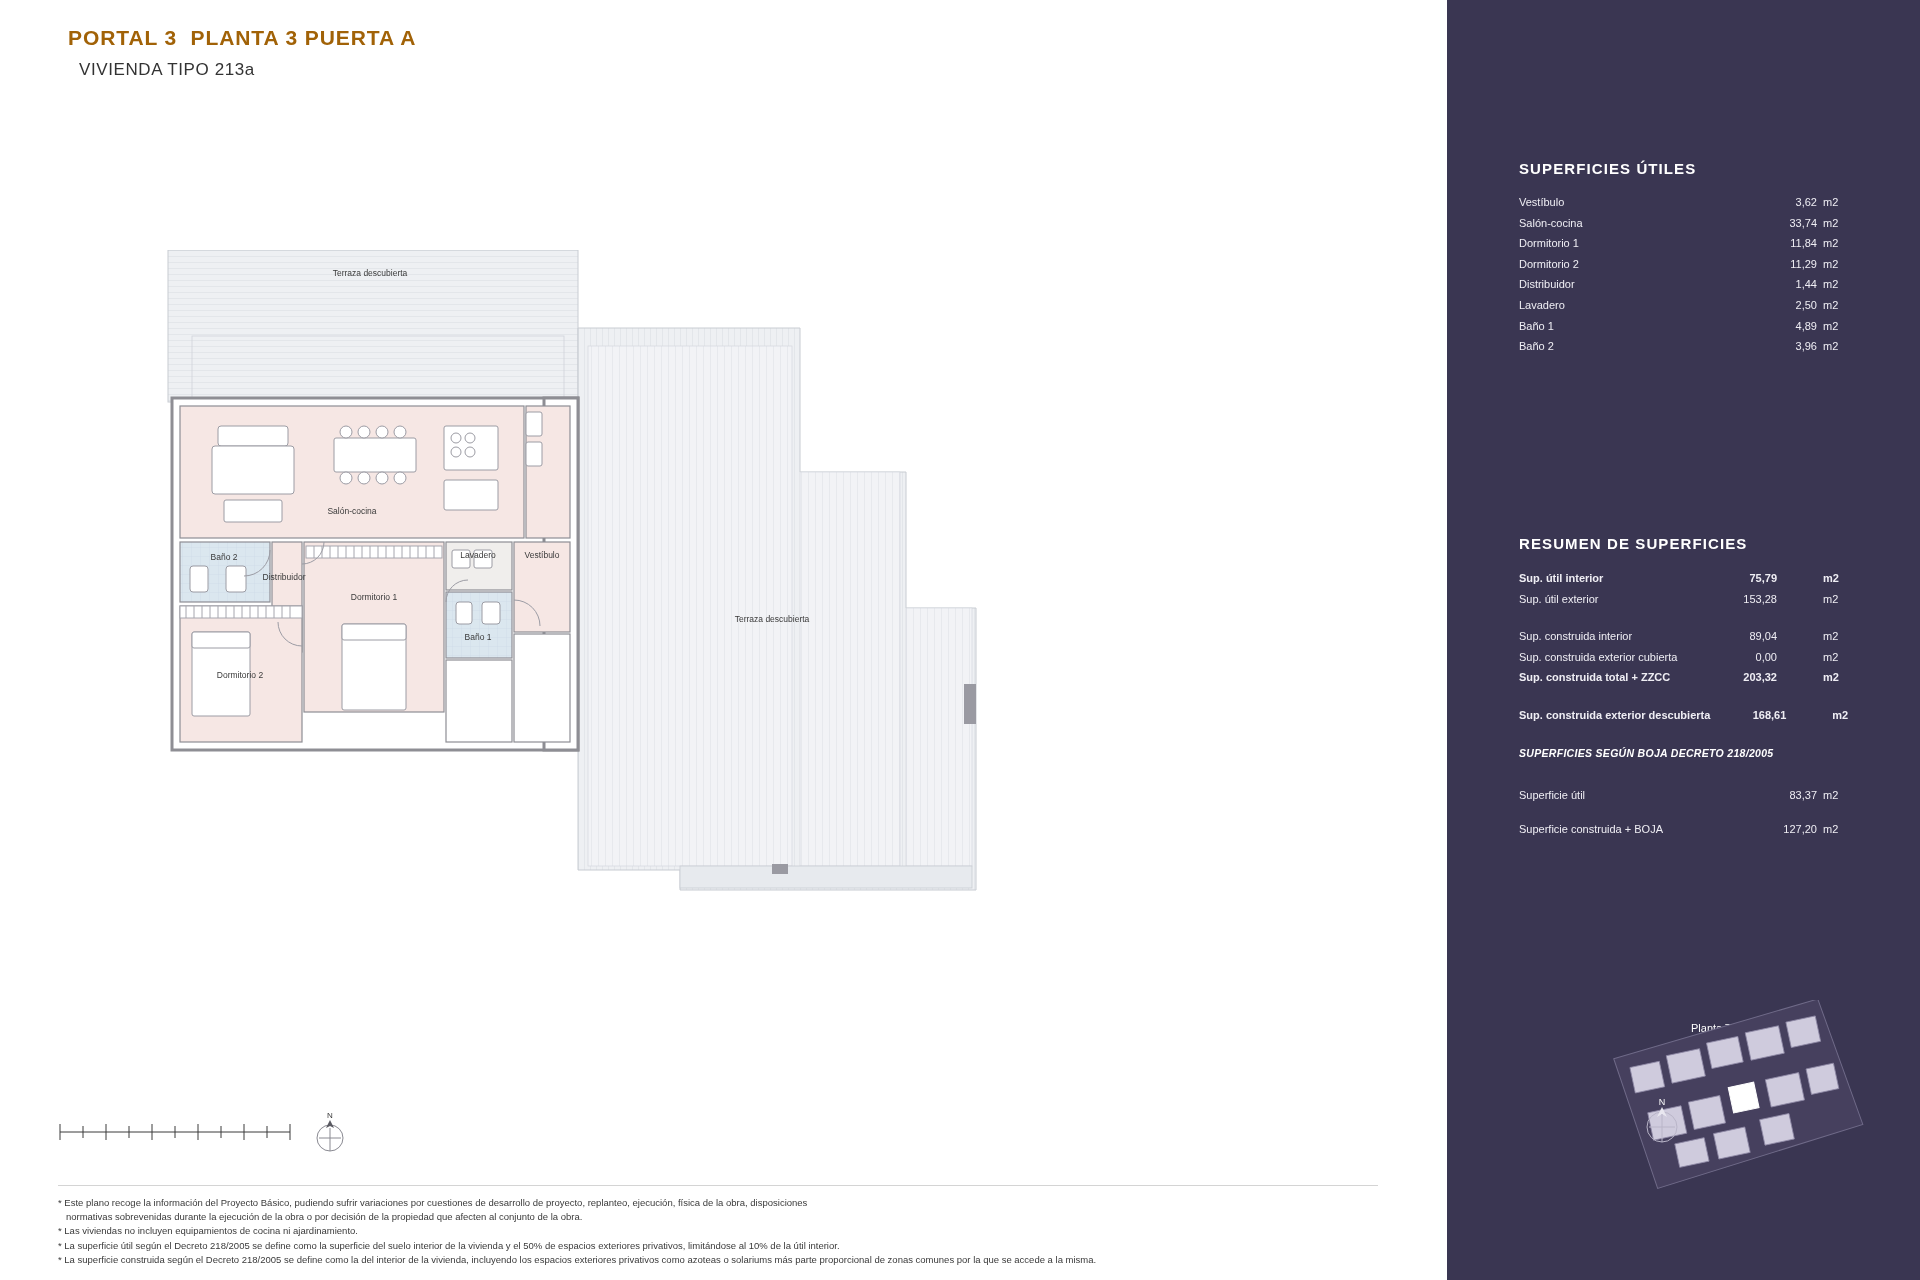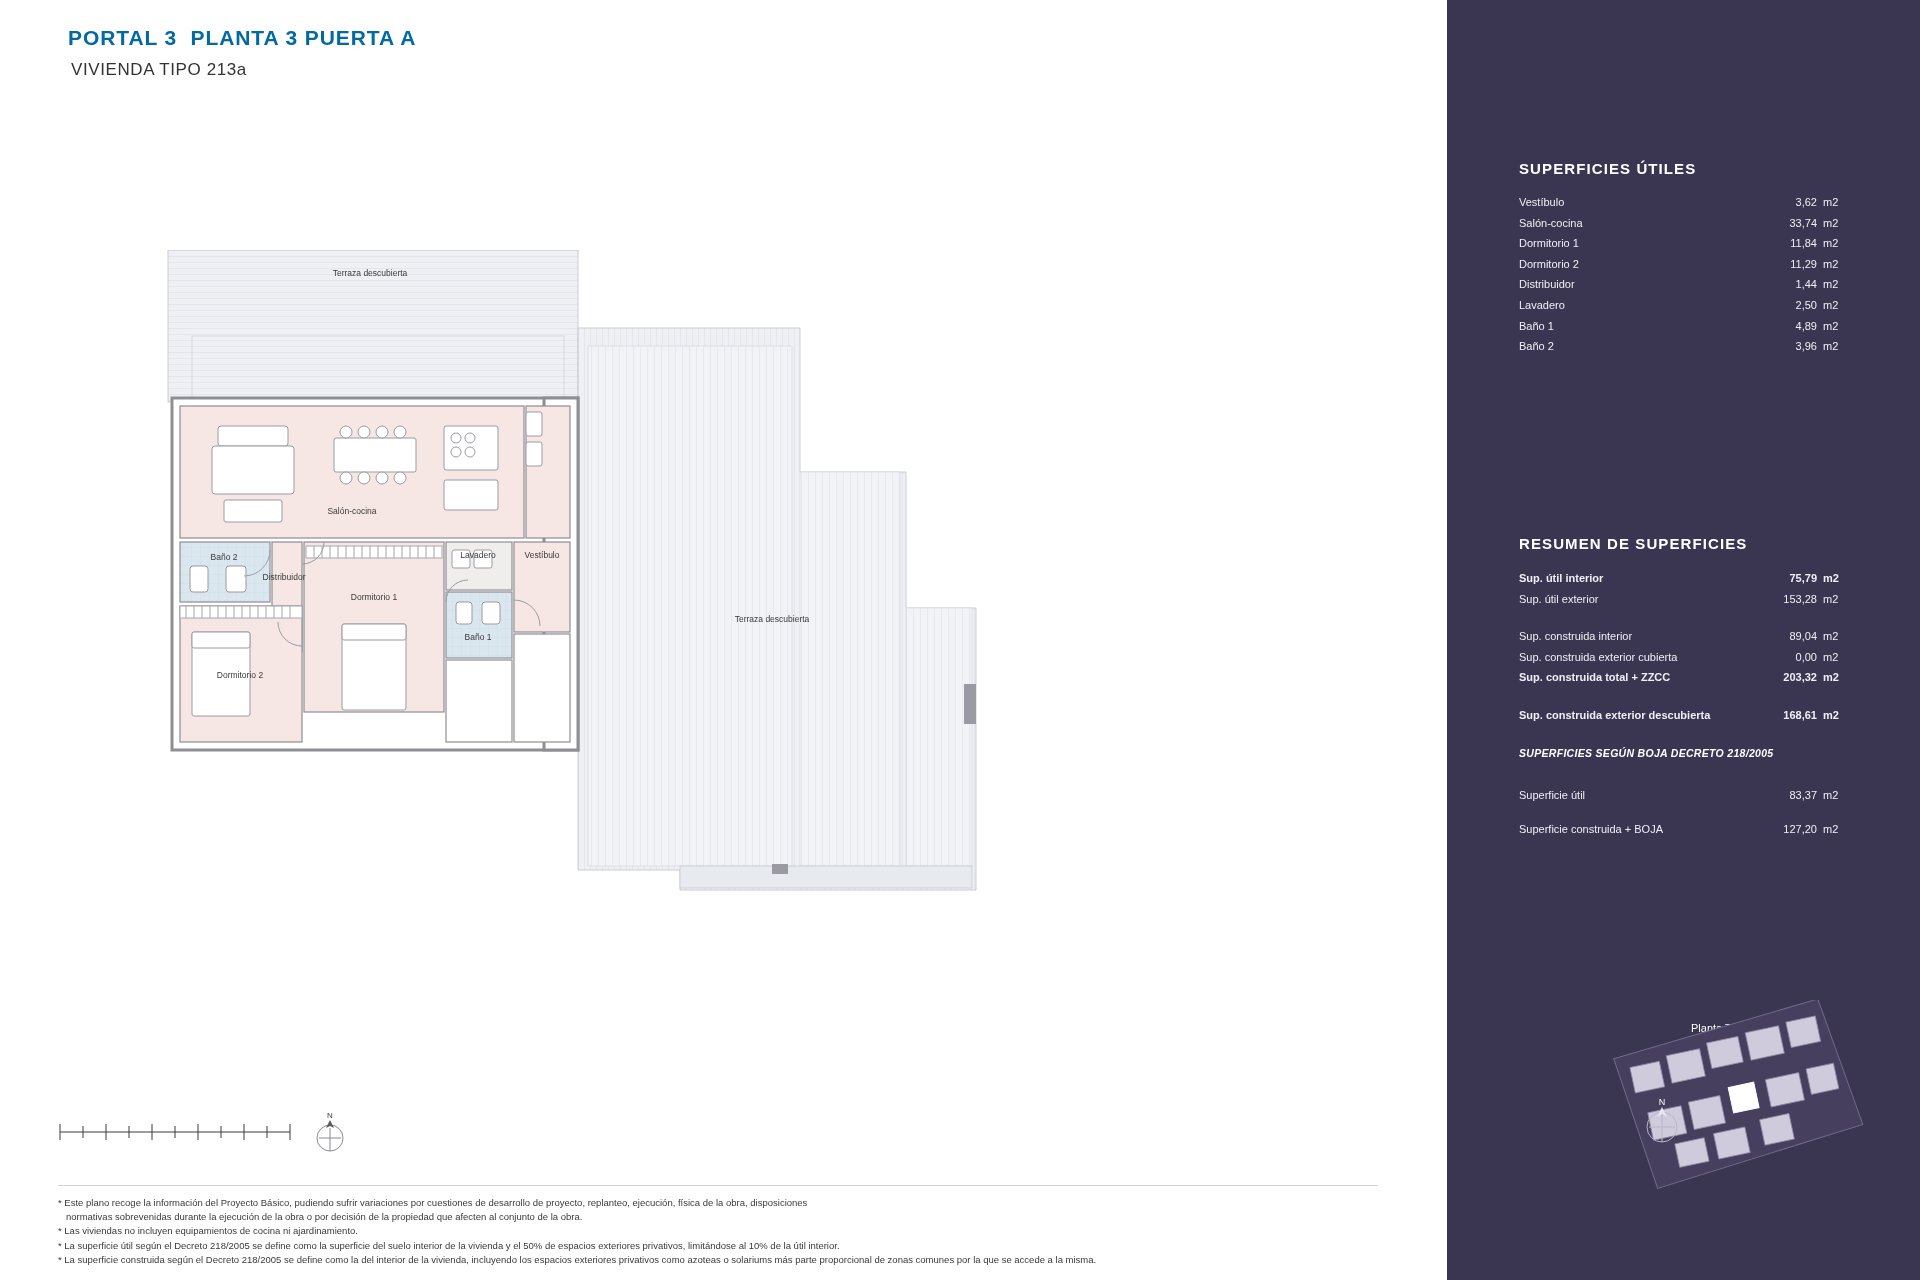--- a/index.html
+++ b/index.html
@@ -27,30 +27,30 @@
 
   #title-block {
     position: absolute;
     left: 68px;
     top: 26px;
   }
   #doc-title {
     font-size: 21px;
     font-weight: bold;
     letter-spacing: 0.9px;
-    color: #0369a1;
+    color: #a16207;
     margin: 0;
     white-space: pre;
   }
   #doc-subtitle {
     font-size: 17px;
     font-weight: normal;
     letter-spacing: 0.6px;
     color: #333;
-    margin: 10px 0 0 3px;
+    margin: 10px 0 0 11px;
   }
 
   
   #floorplan {
     position: absolute;
     left: 164px;
     top: 250px;
     width: 1050px;
     height: 720px;
     text-decoration: underline;
@@ -121,21 +121,21 @@
   .row .label { flex: 1 1 auto; white-space: nowrap; }
   .row .val {
     width: 56px;
     text-align: right;
     padding-right: 6px;
     white-space: nowrap;
   }
   .row .unit { width: 26px; text-align: left; white-space: nowrap; }
 
   #rows-resumen { top: 568px; }
-  #rows-resumen .row { line-height: 20.5px; }
+  #rows-resumen .row { line-height: 20.5px; gap: 40px; }
   .row.bold .label, .row.bold .val, .row.bold .unit { font-weight: bold; }
   .gap-md { height: 17px; }
 
   .decreto-note {
     position: absolute;
     left: 72px;
     top: 747px;
     font-size: 10.5px;
     font-style: italic;
     font-weight: bold;

